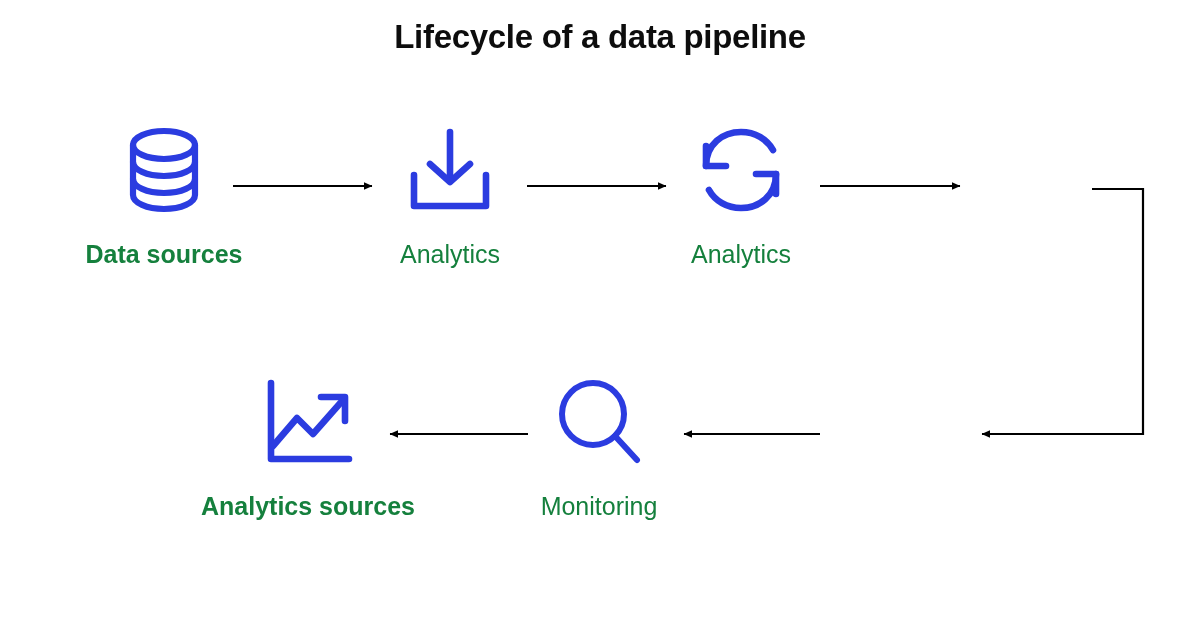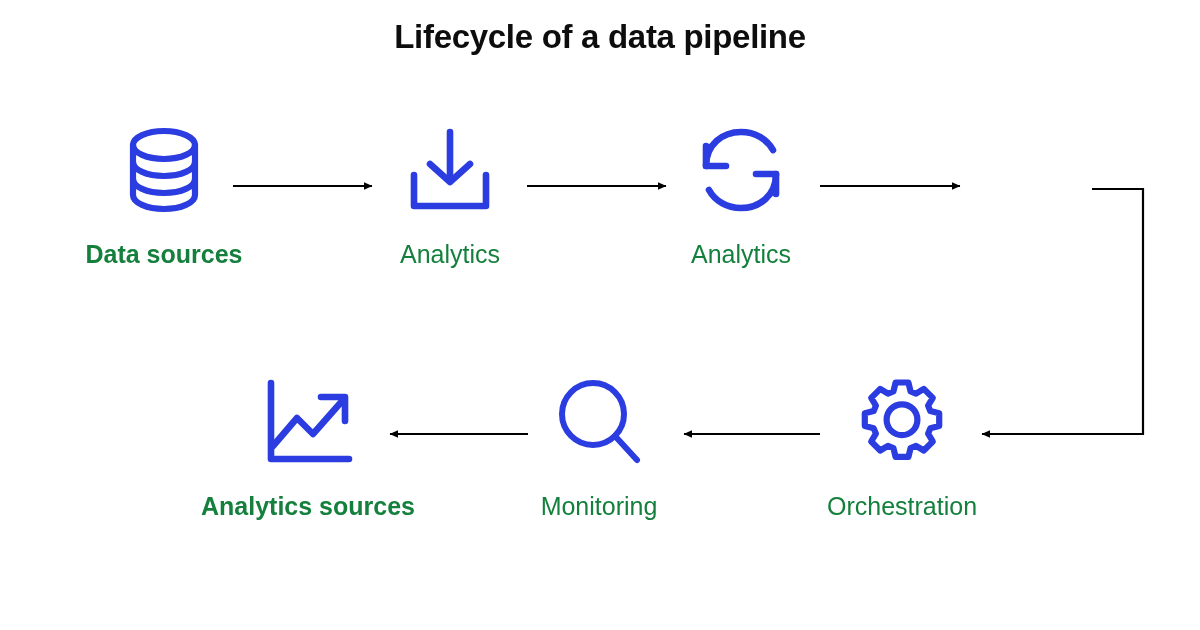--- a/index.html
+++ b/index.html
@@ -143,34 +143,20 @@
         <polyline points="13,24 13,44 33,44"></polyline>
 
         <path d="M83,52 C83,74 66,86 48,86 C34,86 22,79 16,68"></path>
         <polyline points="83,72 83,52 63,52"></polyline>
       </svg>
     </div>
     <div class="label w-reg">Analytics</div>
   </div>
 
 
-  <div class="node" id="node-orchestration">
-    <div class="icon-wrap">
-      <svg width="96" height="96" viewBox="0 0 96 96" fill="none" stroke="#2b3ce0" stroke-width="6.2" stroke-linecap="round" stroke-linejoin="round">
-        <path d="M41.6,8.5 L54.4,8.5 L56.6,17.4 L62.0,19.6 L69.8,14.9 L78.8,23.9
-                 L74.1,31.7 L76.3,37.1 L85.2,39.3 L85.2,52.1 L76.3,54.3 L74.1,59.7
-                 L78.8,67.5 L69.8,76.5 L62.0,71.8 L56.6,74.0 L54.4,82.9 L41.6,82.9
-                 L39.4,74.0 L34.0,71.8 L26.2,76.5 L17.2,67.5 L21.9,59.7 L19.7,54.3
-                 L10.8,52.1 L10.8,39.3 L19.7,37.1 L21.9,31.7 L17.2,23.9 L26.2,14.9
-                 L34.0,19.6 L39.4,17.4 Z"></path>
-        <circle cx="48" cy="45.7" r="15.4"></circle>
-      </svg>
-    </div>
-    <div class="label w-reg">Orchestration</div>
-  </div>
 
   <div class="node" id="node-monitoring">
     <div class="icon-wrap">
       <svg width="96" height="96" viewBox="0 0 96 96" fill="none" stroke="#2b3ce0" stroke-width="6.0" stroke-linecap="round" stroke-linejoin="round">
         <circle cx="42" cy="40" r="31"></circle>
         <line x1="64" y1="62" x2="86" y2="86"></line>
       </svg>
     </div>
     <div class="label w-reg">Monitoring</div>
   </div>

